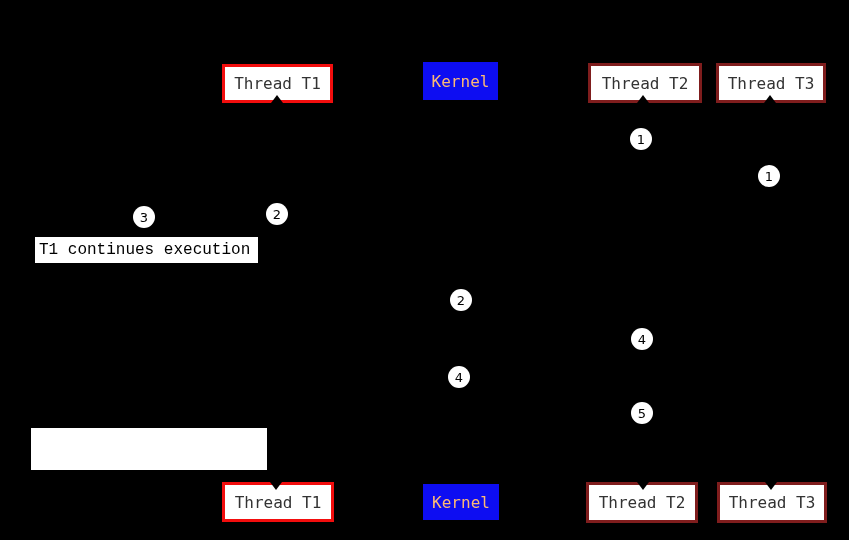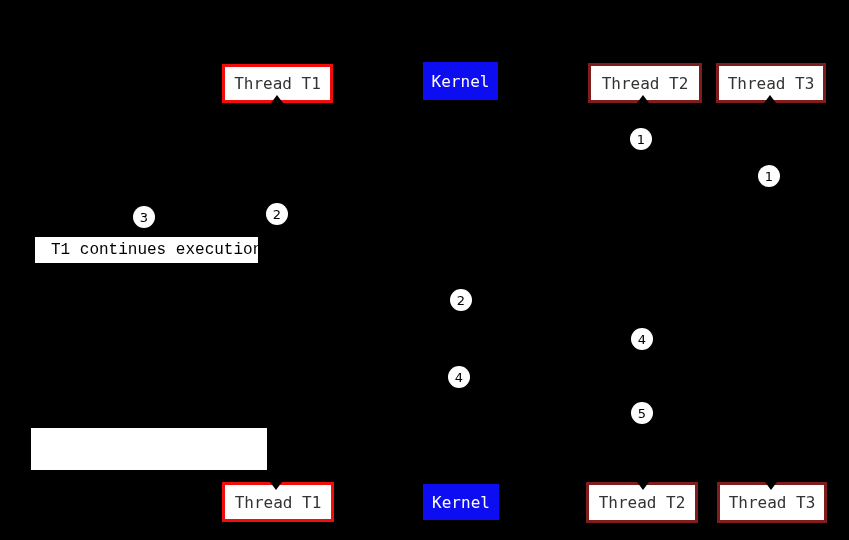--- a/index.html
+++ b/index.html
@@ -18,21 +18,21 @@
     color: #333333;
     display: flex;
     align-items: center;
     justify-content: center;
     font-family: "DejaVu Sans Mono", monospace;
     font-size: 16px;
     white-space: nowrap;
   }
   .border-red  { border: 3px solid #f20d0d; }
   .border-blue { border: 3px solid #7f1d1d; }
-  .fill-blue   { background: #0d0df2; color: #ffffff; border: none; }
+  .fill-blue   { background: #0d0df2; color: #fdba74; border: none; }
 
   #t1-top     { left: 222px; top: 64px;  width: 111px; height: 39px; }
   #kernel-top { left: 423px; top: 62px;  width: 75px;  height: 38px; }
   #t2-top     { left: 588px; top: 63px;  width: 114px; height: 40px; }
   #t3-top     { left: 716px; top: 63px;  width: 110px; height: 40px; }
 
   #t1-bot     { left: 222px; top: 482px; width: 112px; height: 40px; }
   #kernel-bot { left: 423px; top: 484px; width: 76px;  height: 36px; }
   #t2-bot     { left: 586px; top: 482px; width: 112px; height: 41px; }
   #t3-bot     { left: 717px; top: 482px; width: 110px; height: 41px; }
@@ -64,21 +64,21 @@
     position: absolute;
     left: 35px; top: 237px;
     width: 223px; height: 26px;
     box-sizing: border-box;
     background: #ffffff;
     color: #000000;
     font-family: "Liberation Mono", monospace;
     font-size: 16px;
     display: flex;
     align-items: center;
-    padding-left: 16px;
+    padding-left: 4px;
     white-space: nowrap;
   }
   #blank-box {
     position: absolute;
     left: 31px; top: 428px;
     width: 236px; height: 42px;
     background: #ffffff;
   }
   .arrowhead {
     position: absolute;

